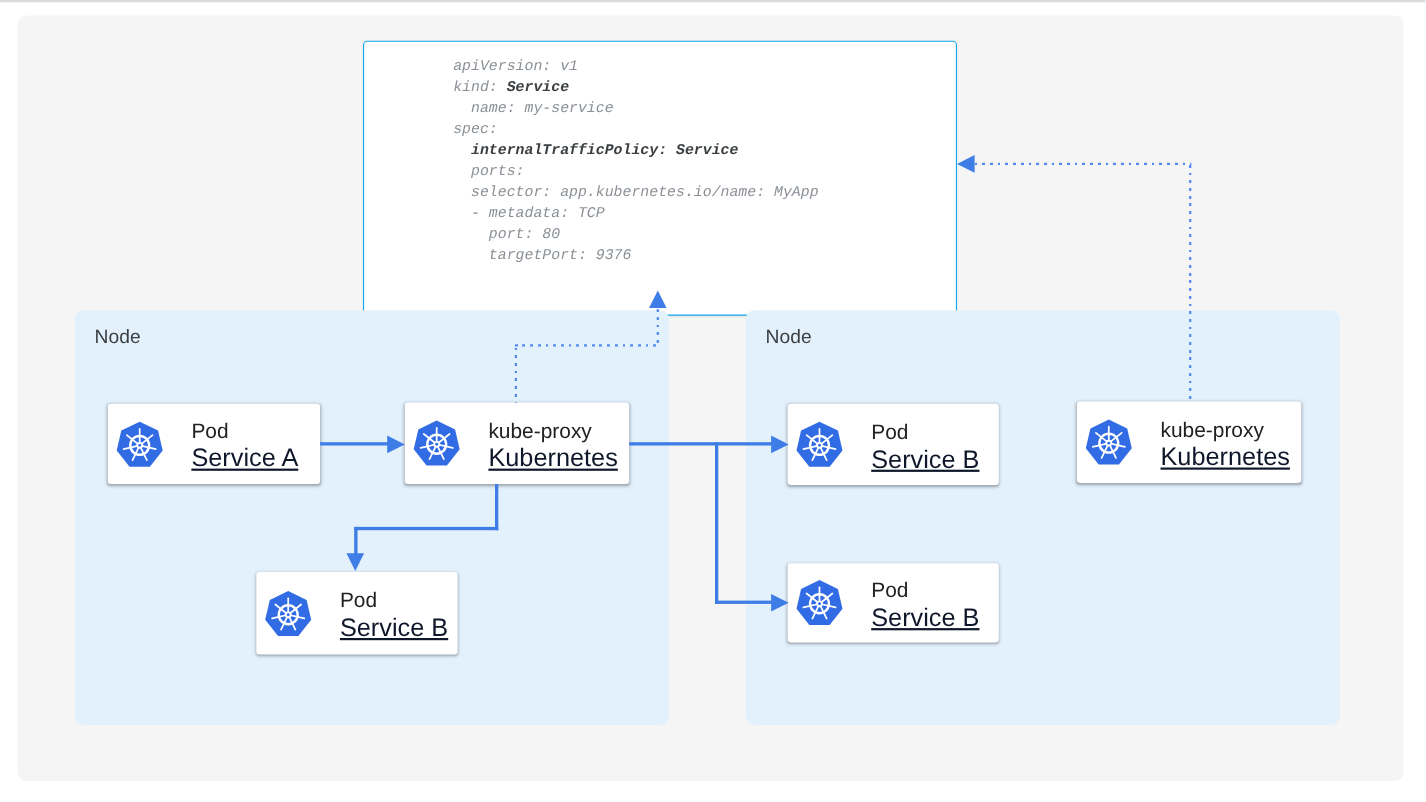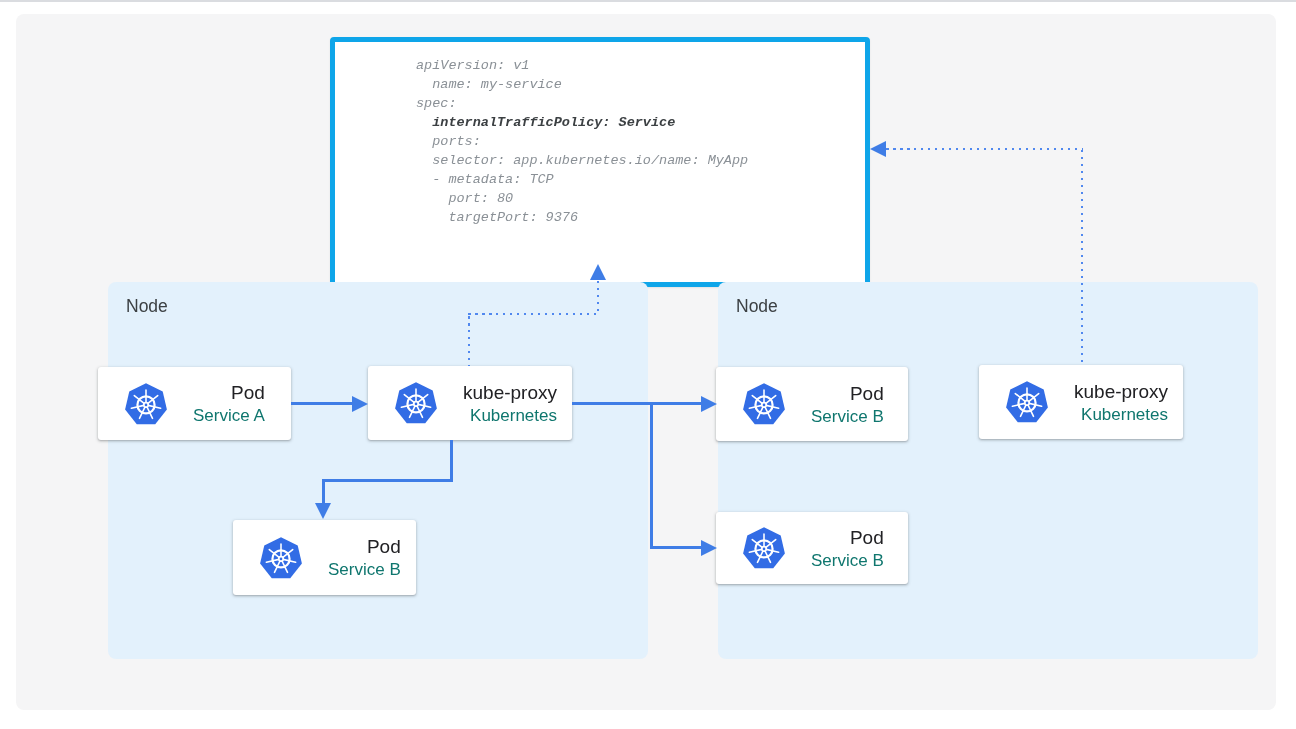--- a/index.html
+++ b/index.html
@@ -28,21 +28,21 @@
     background: #f5f5f6;
     border-radius: 8px;
   }
 
   
   .yaml-card {
     position: absolute;
     left: 330px; top: 37px;
     width: 540px; height: 250px;
     background: #ffffff;
-    border: 5px solid #0ea5e9;
+    border: 1px solid #0ea5e9;
     border-radius: 4px;
     box-shadow: 0 1px 2px rgba(60,64,67,0.10);
   }
   .code {
     position: absolute;
     left: 81px; top: 14px;
     font-family: "Liberation Mono", "DejaVu Sans Mono", monospace;
     font-style: italic;
     font-size: 13.5px;
     line-height: 19px;
@@ -54,58 +54,57 @@
     color: #3c4043;
   }
 
   
   .node {
     position: absolute;
     top: 282px;
     width: 540px; height: 377px;
     background: #e3f1fc;
     border-radius: 8px;
-    margin-left: 40px;
   }
   .node-left  { left: 68px; }
   .node-right { left: 678px; }
   .node-label {
     position: absolute;
     left: 18px; top: 12px;
     font-size: 17.5px;
     line-height: 24px;
     color: #3c4043;
   }
 
   
   .card {
     position: absolute;
     background: #ffffff;
     border-radius: 3px;
     box-shadow: 0 1px 2px rgba(60,64,67,0.30), 0 1px 3px 1px rgba(60,64,67,0.12);
     display: flex;
     align-items: center;
-    padding-left: 26px;
-    text-align: right;
+    padding-left: 7px;
   }
   .card .k8s-icon {
     width: 44px; height: 44px;
     flex: 0 0 44px;
     display: block;
   }
   .card .card-text { margin-left: 25px; }
   .card .card-title {
     font-size: 19px;
     line-height: 25px;
     color: #212124;
   }
   .card .card-subtitle {
-    font-size: 17px;
+    font-size: 23px;
     line-height: 22px;
-    color: #0f766e;
+    color: #0f172a;
+    text-decoration: underline;
   }
 
   .card-pod-a        { left: 98px;  top: 367px; width: 193px; height: 73px; }
   .card-kp-left      { left: 368px; top: 366px; width: 204px; height: 74px; }
   .card-pod-b-left   { left: 233px; top: 520px; width: 183px; height: 75px; }
   .card-pod-b1-right { left: 716px; top: 367px; width: 192px; height: 74px; }
   .card-pod-b2-right { left: 716px; top: 512px; width: 192px; height: 72px; }
   .card-kp-right     { left: 979px; top: 365px; width: 204px; height: 74px; }
 
   
@@ -148,20 +147,21 @@
 <body>
 
 <div class="stage">
 
   <div class="top-rule"></div>
   <div class="panel"></div>
 
   <div class="yaml-card">
     <div class="code">
         <div class="code-line"><span>apiVersion: v1</span></div>
+        <div class="code-line"><span>kind: </span><span class="bold">Service</span></div>
         <div class="code-line"><span>  name: my-service</span></div>
         <div class="code-line"><span>spec:</span></div>
         <div class="code-line"><span>  </span><span class="bold">internalTrafficPolicy: Service</span></div>
         <div class="code-line"><span>  ports:</span></div>
         <div class="code-line"><span>  selector: app.kubernetes.io/name: MyApp</span></div>
         <div class="code-line"><span>  - metadata: TCP</span></div>
         <div class="code-line"><span>    port: 80</span></div>
         <div class="code-line"><span>    targetPort: 9376</span></div>
       </div>
   </div>

